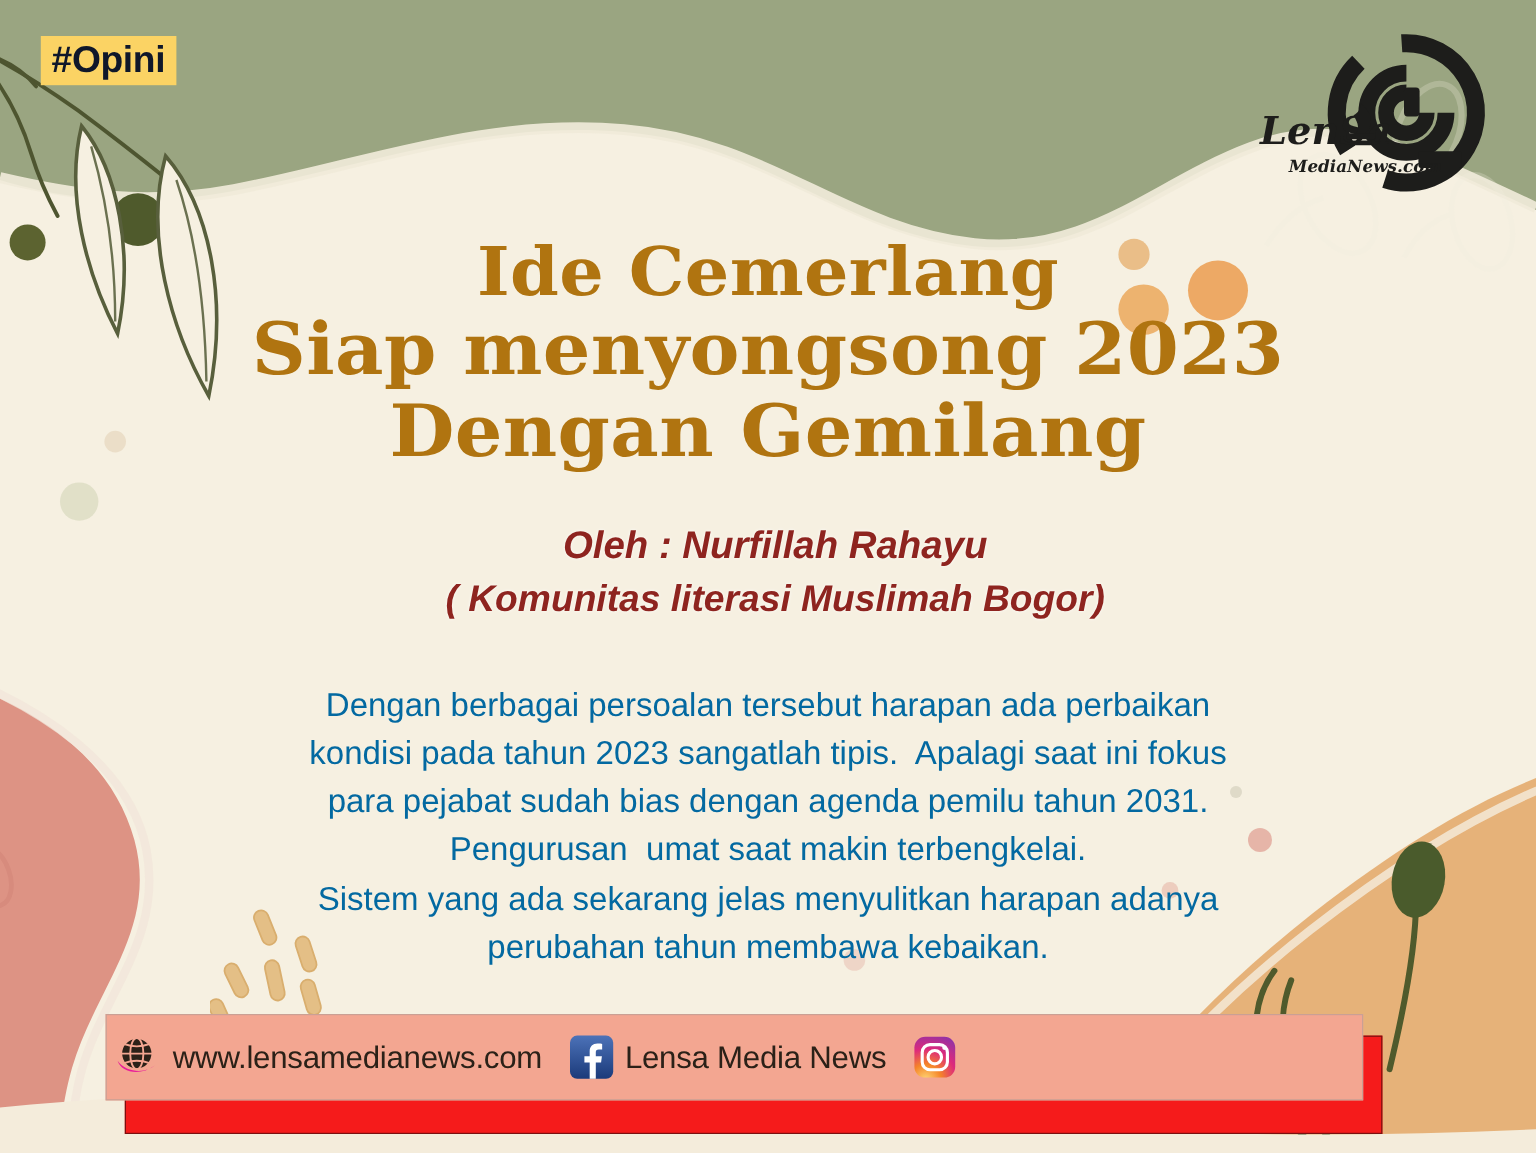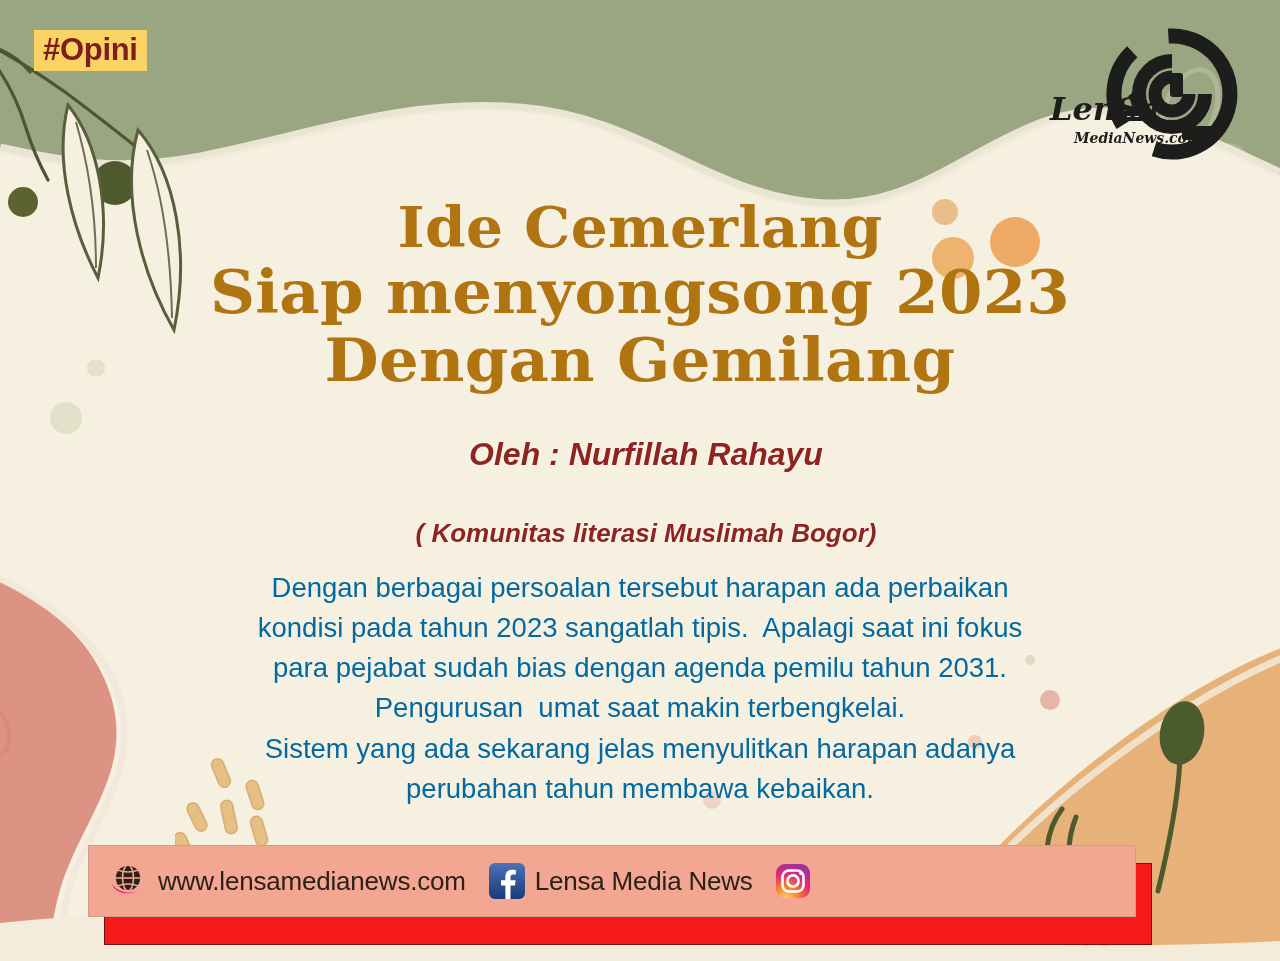--- a/index.html
+++ b/index.html
@@ -37,21 +37,21 @@
   .dots{ position:absolute; left:915px; top:190px; width:140px; height:100px; }
 
   .specks{ position:absolute; inset:0; pointer-events:none; }
 
   
   .logo{ position:absolute; right:28px; top:28px; width:210px; height:140px; }
 
   
   .opini-tag{
     position:absolute; left:34px; top:30px;
-    background:#fbd364; color:#7f1d1d;
+    background:#fbd364; color:#0f172a;
     font-size:31px; font-weight:bold;
     letter-spacing:-.3px;
     padding:3px 9px 5px 9px;
     line-height:1.08;
     z-index:30;
   }
 
   
   .headline{
     position:absolute; left:0; right:0; top:196px;
@@ -72,42 +72,42 @@
   .byline{
     position:absolute; left:0; right:0; top:432px;
     text-align:center; z-index:20;
     color:#8e241f;
     font-weight:bold; font-style:italic;
     font-size:32px; line-height:1.42;
     text-shadow:0 0 3px rgba(255,255,255,.85);
     padding-left:12px;
   }
   .byline span{ display:block; }
-  .byline .b2{ font-size:26px;margin-top:38px; }
+  .byline .b2{ font-size:31px; }
 
   
   .body-copy{
     position:absolute; left:150px; right:150px; top:568px;
     text-align:center; z-index:20;
     color:#0369a1;
     font-size:27.5px; line-height:1.46;
   }
   .body-copy span{ display:block; white-space:pre; }
 
   
   .footer-wrap{ position:absolute; left:88px; top:845px; width:1060px; height:100px; z-index:25; }
   .footer-shadow{
     position:absolute; left:16px; top:18px; width:1048px; height:82px;
     background:#f51b1b; border:1px solid #7a1010;
   }
   .footer-bar{
     position:absolute; left:0; top:0; width:1048px; height:72px;
     background:#f3a691; border:1px solid #caa094;
     display:flex; align-items:center;
-    padding-left:20px; gap:0;
+    padding-left:6px; gap:0;
   }
   .fitem{ display:flex; align-items:center; gap:9px; }
   .fitem + .fitem{ margin-left:22px; }
   .ftext{ color:#2b2118; font-size:26px; letter-spacing:-.2px; }
 
   .ico{ display:block; flex:0 0 auto; }
 </style>
 </head>
 <body>
 

